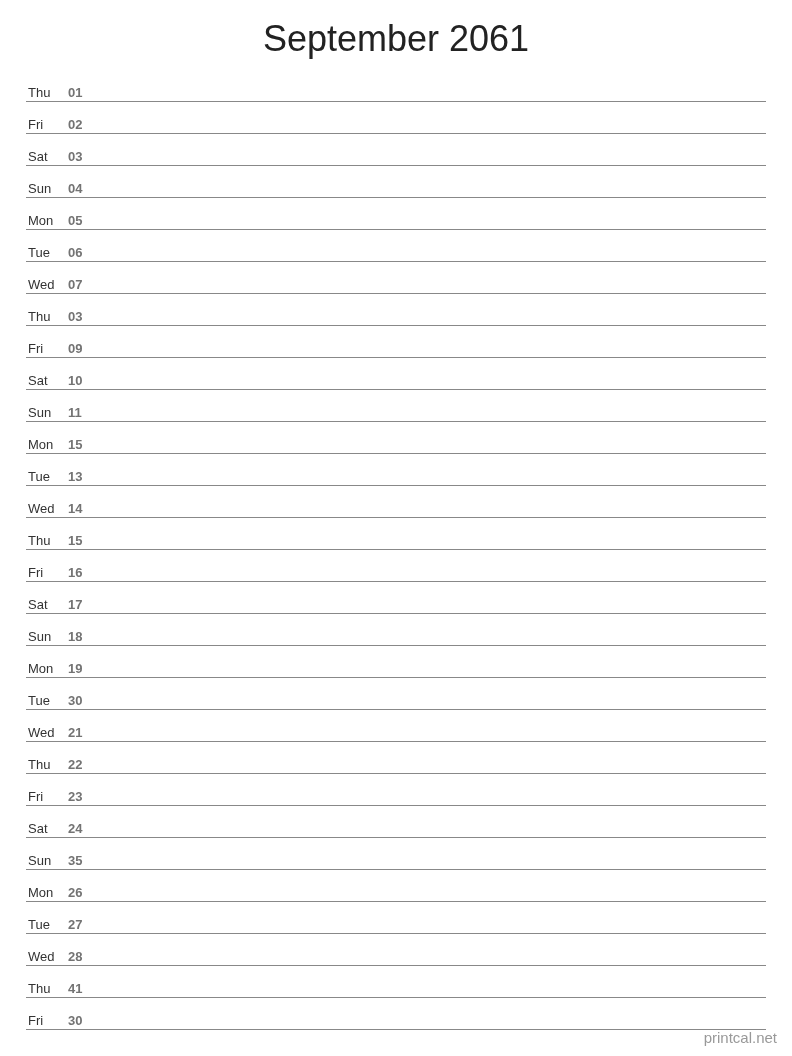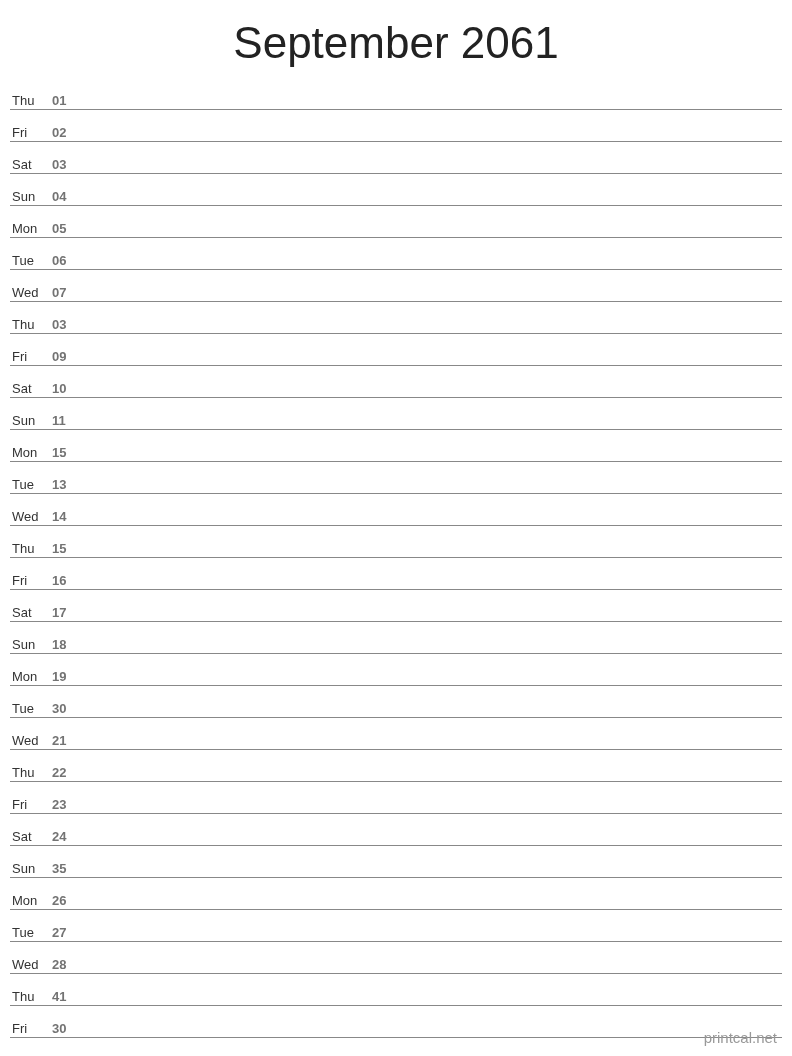--- a/index.html
+++ b/index.html
@@ -11,29 +11,29 @@
     body {
       width: 792px;
       min-height: 1056px;
       background: #ffffff;
       font-family: Arial, sans-serif;
       position: relative;
     }
 
     .page-title {
       text-align: center;
-      font-size: 44px;
+      font-size: 36px;
       font-weight: normal;
       padding: 18px 0 10px 0;
       color: #222;
     }
 
     .calendar-container {
       width: 100%;
-      padding: 0 10px;
+      padding: 0 26px;
     }
 
     .day-row {
       display: flex;
       align-items: flex-end;
       padding-bottom: 2px;
       border-bottom: 1px solid #888;
       margin-bottom: 0;
       height: 32px;
     }

